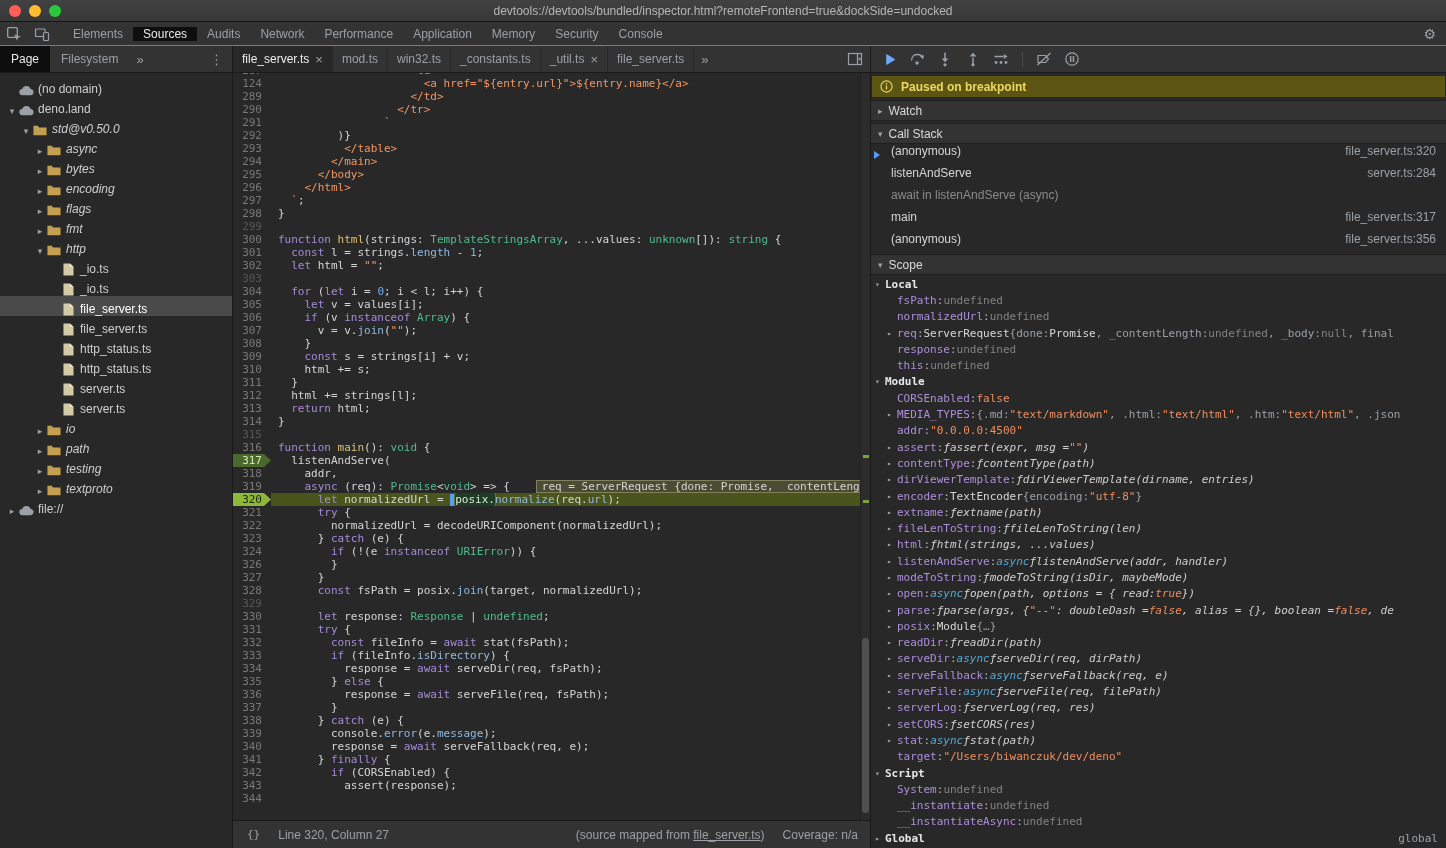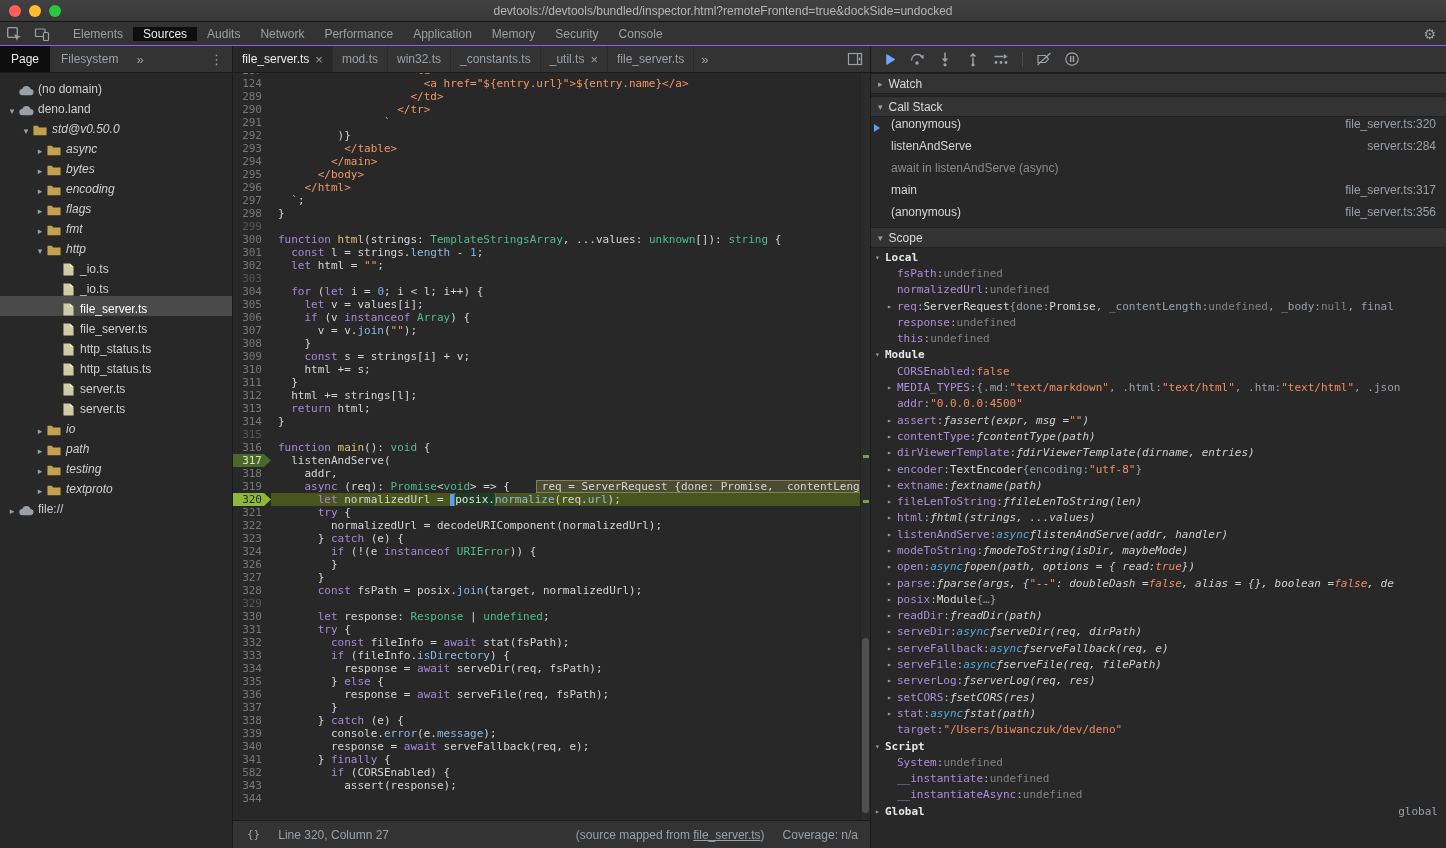--- a/index.html
+++ b/index.html
@@ -608,21 +608,21 @@
             </div>
             <div class="code-line">
               <span class="gutter">340</span>
               <span class="code-text"><span class="tok-pl">        response = </span><span class="tok-kw">await </span><span class="tok-pl">serveFallback(req, e);</span></span>
             </div>
             <div class="code-line">
               <span class="gutter">341</span>
               <span class="code-text"><span class="tok-pl">      } </span><span class="tok-kw">finally </span><span class="tok-pl">{</span></span>
             </div>
             <div class="code-line">
-              <span class="gutter">582</span>
+              <span class="gutter">342</span>
               <span class="code-text"><span class="tok-pl">        </span><span class="tok-kw">if </span><span class="tok-pl">(CORSEnabled) {</span></span>
             </div>
             <div class="code-line">
               <span class="gutter">343</span>
               <span class="code-text"><span class="tok-pl">          assert(response);</span></span>
             </div>
             <div class="code-line">
               <span class="gutter">344</span>
               <span class="code-text"></span>
             </div>
@@ -688,20 +688,28 @@
             </svg>
           </div>
           <div class="dbg-btn">
             <svg width="16" height="16" viewBox="0 0 16 16">
               <circle cx="8" cy="8" r="6.2" fill="none" stroke="#9aa0a6" stroke-width="1.2"></circle>
               <rect x="5.9" y="5" width="1.5" height="6" fill="#9aa0a6"></rect>
               <rect x="8.7" y="5" width="1.5" height="6" fill="#9aa0a6"></rect>
             </svg>
           </div>
         </div>
+      <div class="paused-banner">
+        <svg width="13" height="13" viewBox="0 0 14 14">
+            <circle cx="7" cy="7" r="6" fill="none" stroke="#ecd961" stroke-width="1.2"></circle>
+            <rect x="6.3" y="6" width="1.4" height="4.2" fill="#ecd961"></rect>
+            <rect x="6.3" y="3.2" width="1.4" height="1.6" fill="#ecd961"></rect>
+          </svg>
+        <span>Paused on breakpoint</span>
+      </div>
       <div class="section-header">
         <span class="tri">▸</span>
         <span>Watch</span>
       </div>
       <div class="section-gap"></div>
       <div class="section-header">
         <span class="tri">▾</span>
         <span>Call Stack</span>
       </div>
       <div class="callstack-list">

